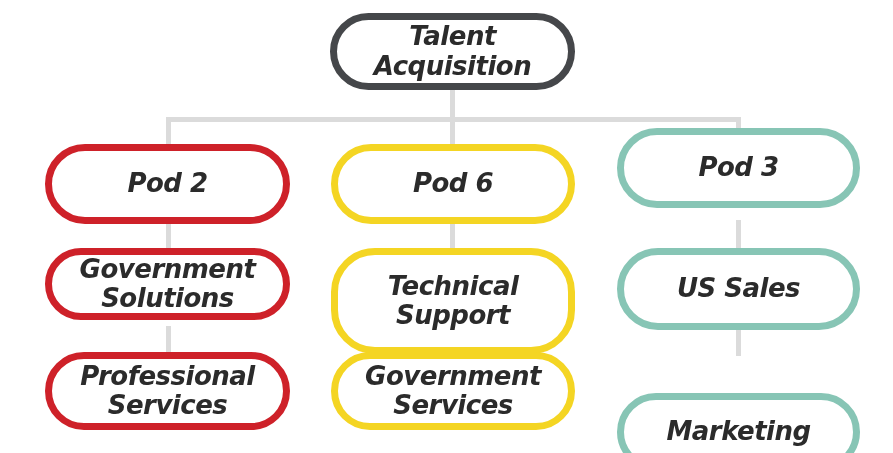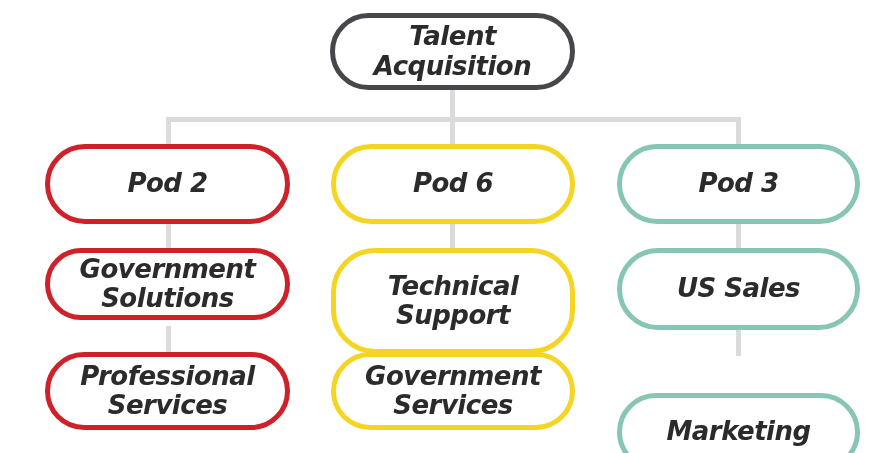--- a/index.html
+++ b/index.html
@@ -16,21 +16,21 @@
     font-family: "DejaVu Sans", "Liberation Sans", sans-serif;
   }
   .node {
     position: absolute;
     box-sizing: border-box;
     display: flex;
     align-items: center;
     justify-content: center;
     text-align: center;
     background: #ffffff;
-    border: 5px solid #14532d;
+    border: 7px solid #14532d;
     border-radius: 44px;
     font-weight: bold;
     font-style: italic;
     font-size: 26px;
     line-height: 1.12;
     letter-spacing: -0.5px;
     color: #2B2B2B;
   }
   .node .lbl {
     display: block;
@@ -50,21 +50,21 @@
   .mid-2   { left: 450px; top: 220px; width: 5px; height: 32px; }
   .mid-3   { left: 736px; top: 220px; width: 5px; height: 32px; }
   .low-1   { left: 166px; top: 326px; width: 5px; height: 30px; }
   .low-2   { left: 450px; top: 326px; width: 5px; height: 30px; }
   .low-3   { left: 736px; top: 326px; width: 5px; height: 30px; }
 
   .root-box { left: 330px; top: 13px;  width: 245px; height: 77px; border-radius: 40px; }
 
   .pod-1  { left:  45px; top: 144px; width: 245px; height: 80px; }
   .pod-2  { left: 331px; top: 144px; width: 244px; height: 80px; }
-  .pod-3  { left: 617px; top: 144px; width: 243px; height: 80px; }
+  .pod-3  { left: 617px; top: 128px; width: 243px; height: 80px; }
 
   .r2-1   { left:  45px; top: 248px; width: 245px; height: 72px; }
   .r2-2   { left: 331px; top: 248px; width: 244px; height: 106px; }
   .r2-3   { left: 617px; top: 248px; width: 243px; height: 82px; }
 
   .r3-1   { left:  45px; top: 352px; width: 245px; height: 78px; }
   .r3-2   { left: 331px; top: 352px; width: 244px; height: 78px; }
   .r3-3   { left: 617px; top: 352px; width: 243px; height: 78px; }
 </style>
 </head>

